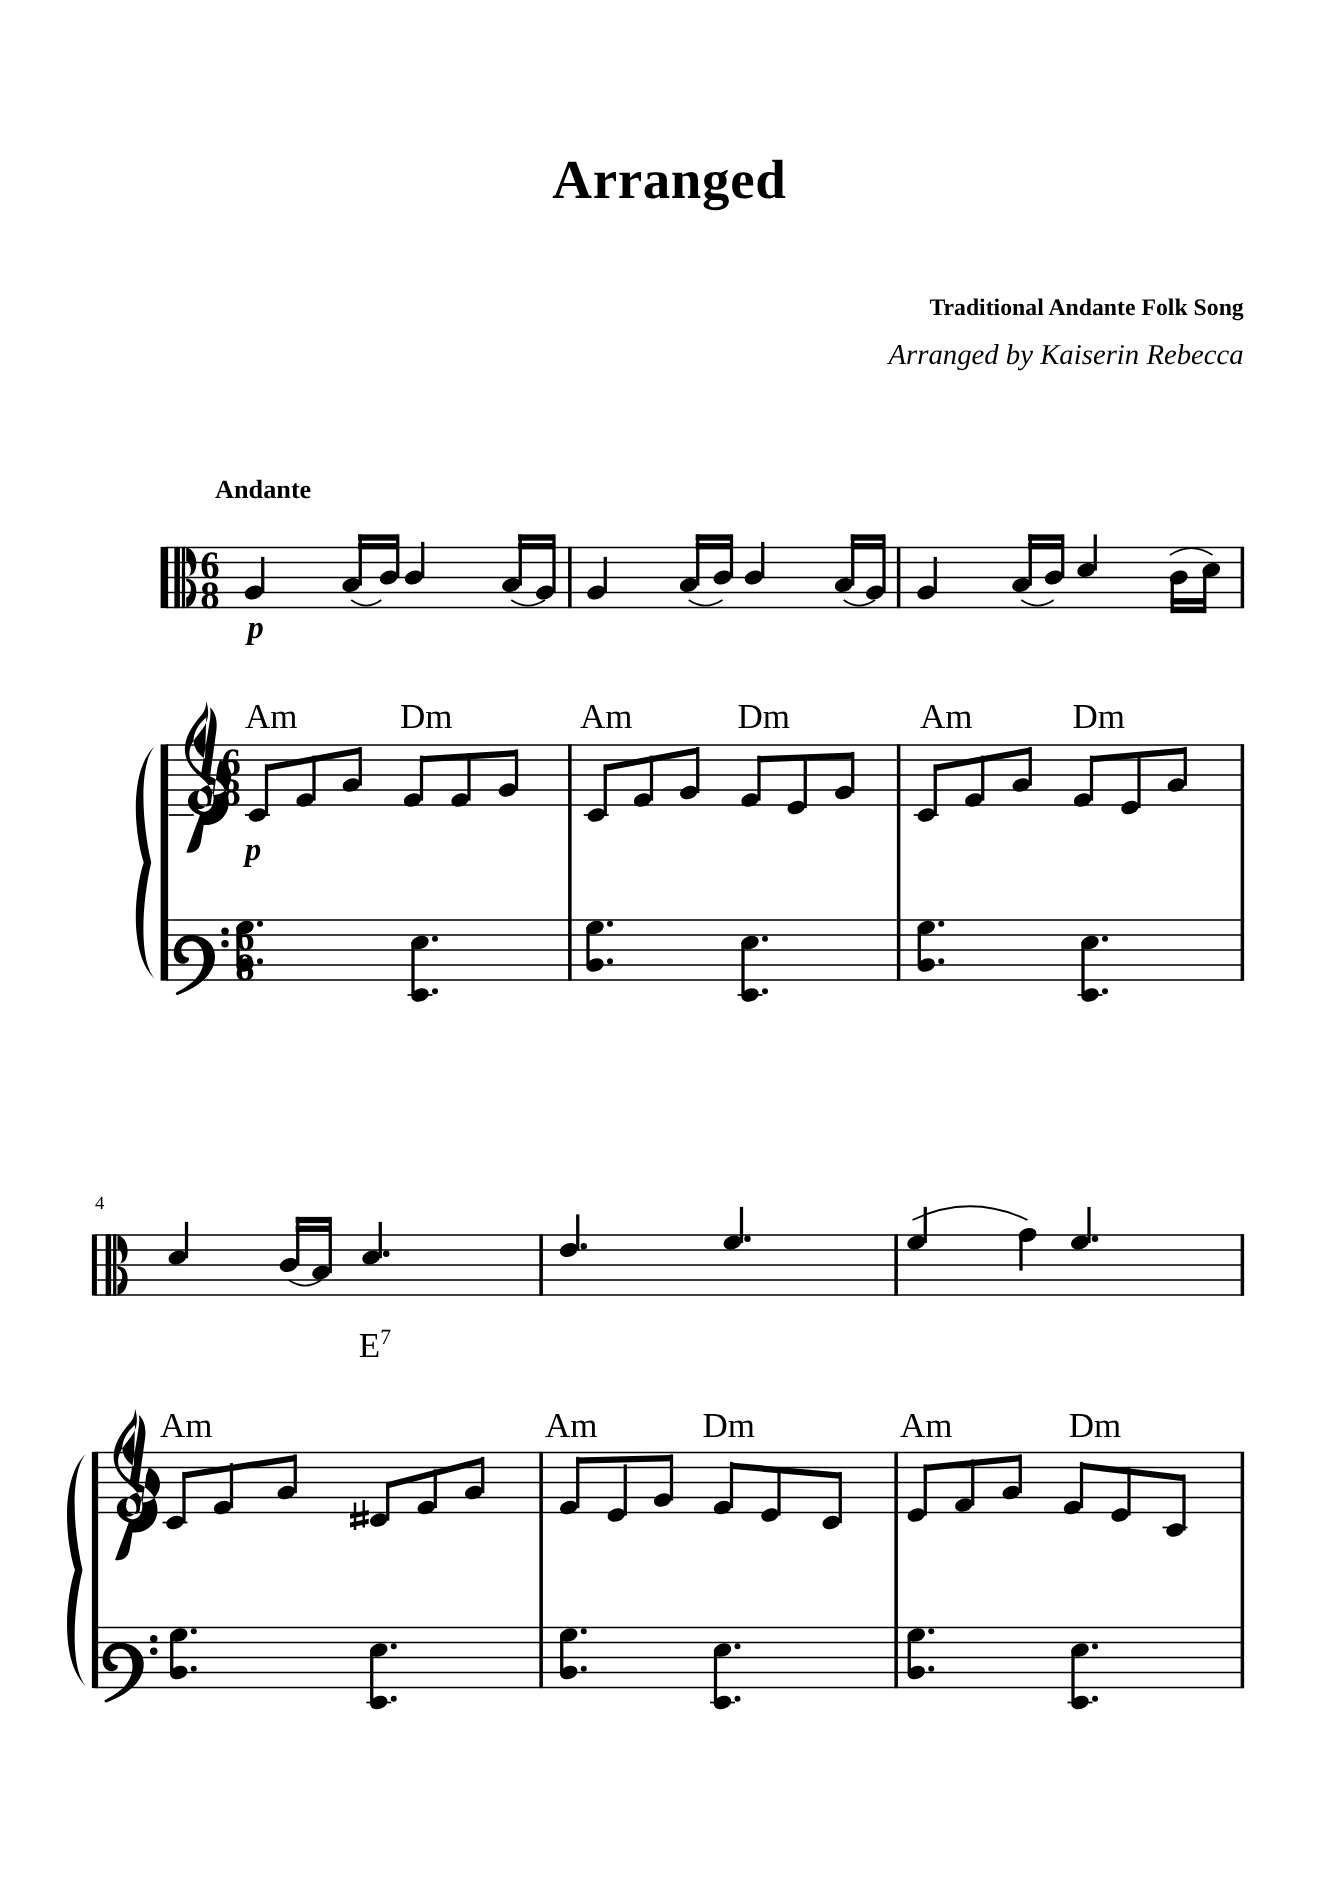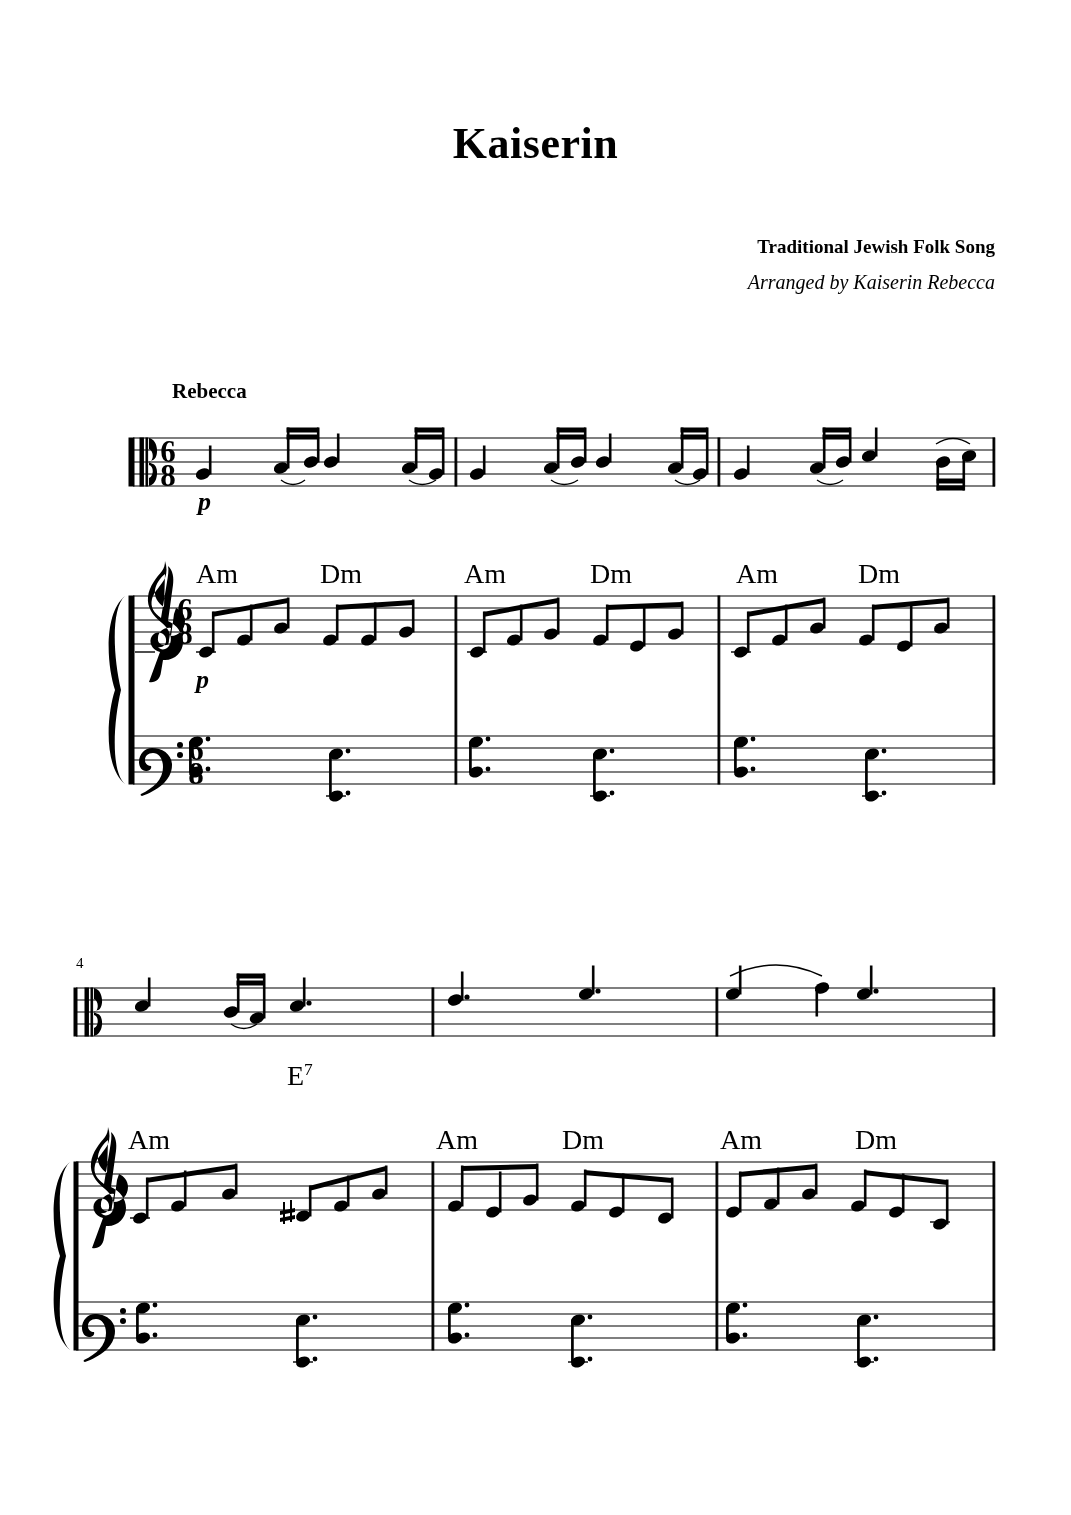--- a/index.html
+++ b/index.html
@@ -38,21 +38,21 @@
     text-align: right;
     font-weight: bold;
     font-size: 19px;
   }
   .arranger {
     position: absolute;
     top: 271px;
     right: 76px;
     text-align: center;
     font-style: italic;
-    font-size: 20px;
+    font-size: 23px;
   }
   .tempo {
     position: absolute;
     font-weight: bold;
     font-size: 21px;
   }
   .measure-number {
     position: absolute;
     font-size: 15px;
   }
@@ -74,25 +74,25 @@
   
   .system { position: absolute; }
   
   svg { display: block; overflow: visible; }
 </style>
 </head>
 <body>
 
 <div class="page">
 
-  <div class="title">Kaiserin</div>
-  <div class="composer">Traditional Jewish Folk Song</div>
+  <div class="title">Arranged</div>
+  <div class="composer">Traditional Andante Folk Song</div>
   <div class="arranger">Arranged by Kaiserin Rebecca</div>
 
-  <div class="tempo" style="top:379px; left:172px;">Rebecca</div>
+  <div class="tempo" style="top:379px; left:172px;">Andante</div>
 
   <div class="system">
 
     <svg style="position:absolute; left:0px; top:400px;" width="1071" height="420">
       <g stroke="#000" fill="#000">
 
         <g stroke-width="1.1">
           <line x1="133" y1="38" x2="995" y2="38"></line>
           <line x1="133" y1="50" x2="995" y2="50"></line>
           <line x1="133" y1="62" x2="995" y2="62"></line>

